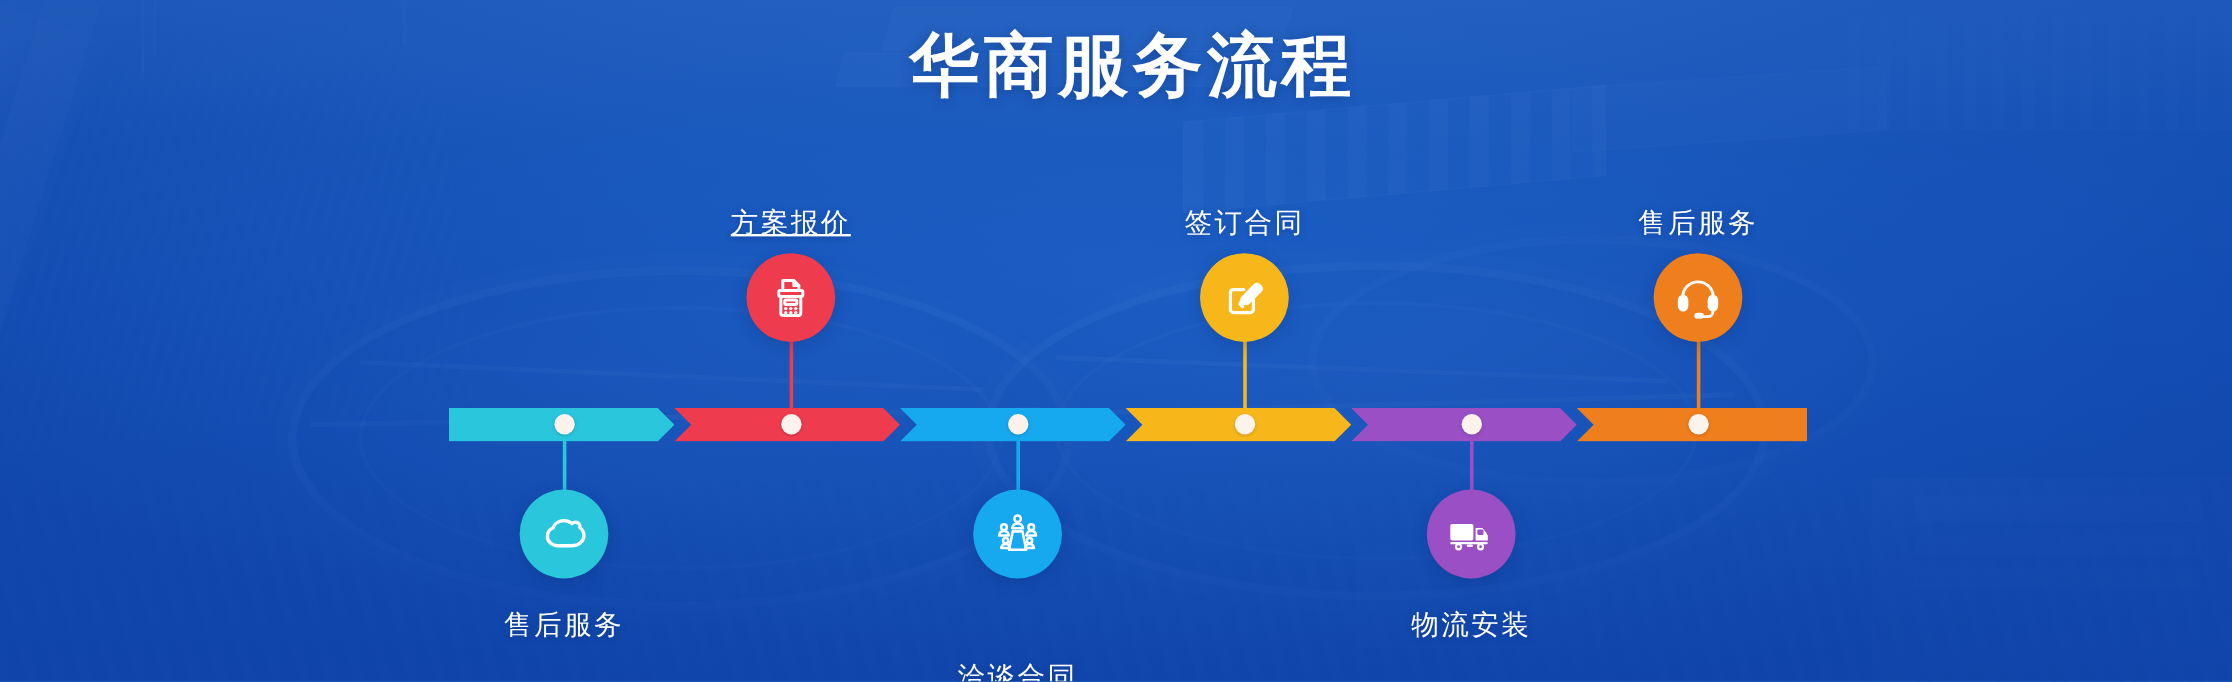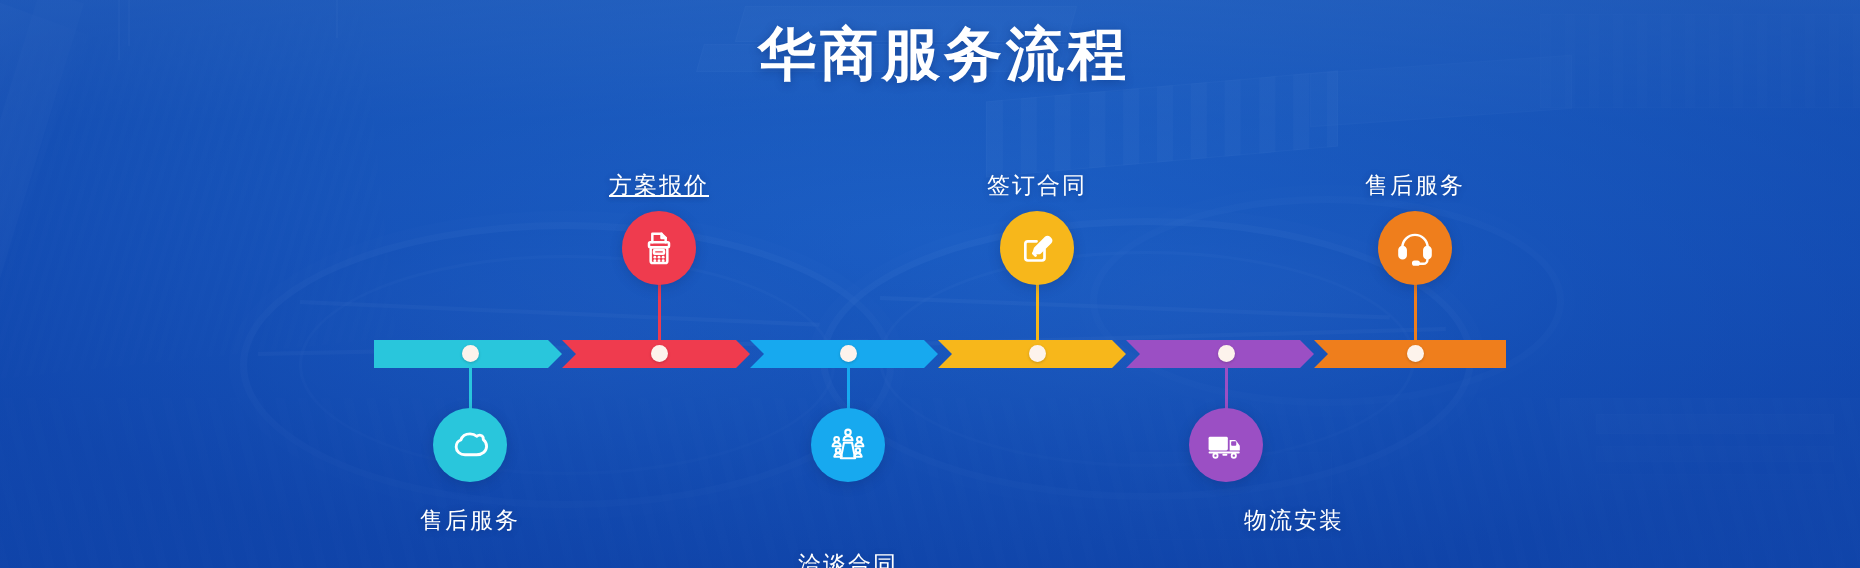--- a/index.html
+++ b/index.html
@@ -283,21 +283,21 @@
       <rect x="29.6" y="19.8" width="5.6" height="5" rx="1" fill="#9b4fc4"></rect>
       <rect x="5" y="31.2" width="34" height="2.1" rx="1"></rect>
       <circle cx="12.5" cy="35.6" r="3.3"></circle>
       <circle cx="12.5" cy="35.6" r="1.3" fill="#9b4fc4"></circle>
       <circle cx="32.5" cy="35.6" r="3.3"></circle>
       <circle cx="32.5" cy="35.6" r="1.3" fill="#9b4fc4"></circle>
       <rect x="20" y="33.6" width="5.5" height="2.2" rx="1.1"></rect>
     </svg>
         </span>
       </div>
-      <div class="caption" style="left: 1294px; top: 505px;">物流安装</div>
+      <div class="caption" style="left: 1226px; top: 505px;">物流安装</div>
       <div class="chev last" style="left: 1314px; width: 192px; top: 340px; background: rgb(239, 126, 28);"></div>
       <div class="stem" style="left: 1415px; background: rgb(239, 126, 28); top: 278px; height: 76px;"></div>
       <div class="node-dot" style="left: 1415px;"></div>
       <div class="bubble" style="left: 1415px; top: 211px; background: rgb(239, 126, 28);">
         <span>
           <svg width="42" height="42" viewBox="0 0 48 48" fill="none" stroke="#fff" stroke-width="2.8" stroke-linejoin="round" stroke-linecap="round">
       <path d="M9.5 27.5v-4a14.5 14.5 0 0 1 29 0v4"></path>
       <rect x="6" y="22.5" width="7.6" height="13.5" rx="3.8" fill="#fff" stroke="#fff" stroke-width="2.4"></rect>
       <rect x="34.4" y="22.5" width="7.6" height="13.5" rx="3.8" fill="#fff" stroke="#fff" stroke-width="2.4"></rect>
       <path d="M38.2 36v1.4c0 2.6-2.1 4.7-4.7 4.7h-5"></path>

